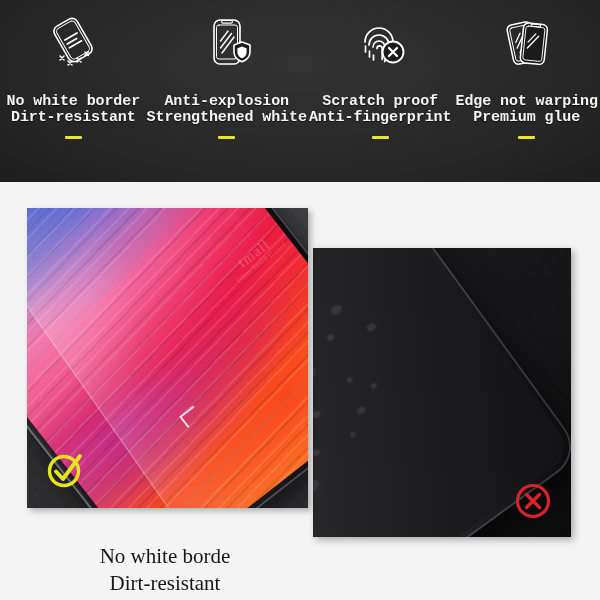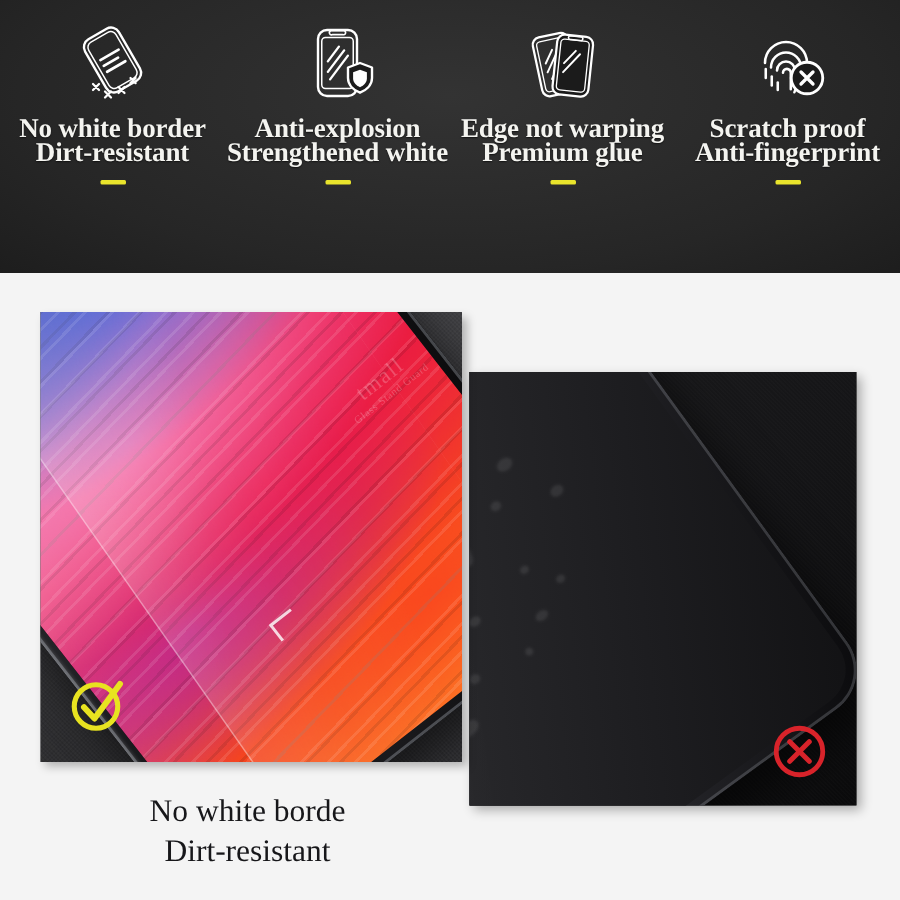--- a/index.html
+++ b/index.html
@@ -48,26 +48,26 @@
     box-sizing: border-box;
   }
   .feat-icon {
     width: 58px;
     height: 58px;
     display: block;
   }
   .feat-icon svg { display: block; width: 58px; height: 58px; }
 
   .feat-text {
-    margin-top: 6px;
+    margin-top: 22px;
     text-align: center;
     color: #f4f4f0;
-    font-family: Liberation Serif, serif;
+    font-family: Liberation Mono, monospace;
     font-weight: bold;
-    font-size: 18px;
+    font-size: 15px;
     line-height: 15.5px;
     letter-spacing: -0.1px;
     text-shadow: 0 1px 1px rgba(0,0,0,0.6);
   }
   .feat-line1, .feat-line2 { display: block; white-space: nowrap; }
 
   .feat-dash {
     margin-top: 11px;
     width: 17px;
     height: 3px;
@@ -254,21 +254,21 @@
   
   .footer {
     position: absolute;
     left: 0; top: 527px;
     width: 600px; height: 73px;
     background: #f4f4f4;
   }
   .footer-caption {
     position: absolute;
     left: 40px;
-    top: 0;
+    top: 16px;
     width: 250px;
     text-align: center;
     color: #17171a;
     font-family: "Liberation Serif", serif;
     font-size: 21px;
     line-height: 27px;
     font-weight: normal;
   }
   .fc-line { display: block; white-space: nowrap; }
 </style>
@@ -316,50 +316,20 @@
               <line x1="22.5" y1="34" x2="33.5" y2="19.5"></line>
               <line x1="24" y1="39" x2="36" y2="23"></line>
             </g>
             <path d="M36 31 l8 -3 l8 3 v7 c0 5.2 -4.4 8.4 -8 9.8 c-3.6 -1.4 -8 -4.6 -8 -9.8 z" fill="#1b1b1b"></path>
             <path d="M44 32.5 l4.6 1.7 v4.2 c0 3 -2.5 4.9 -4.6 5.8 c-2.1 -0.9 -4.6 -2.8 -4.6 -5.8 v-4.2 z" fill="#ffffff" stroke="none"></path>
           </svg>
         </span>
         <div class="feat-text">
           <span class="feat-line1">Anti-explosion</span>
           <span class="feat-line2">Strengthened white</span>
-        </div>
-        <div class="feat-dash" style="background: rgb(233, 228, 44);"></div>
-      </div>
-
-      <div class="feature">
-        <span class="feat-icon">
-          <svg viewBox="0 0 58 58" fill="none" stroke="#ffffff" stroke-width="1.5" stroke-linecap="round" stroke-linejoin="round">
-            <g transform="rotate(-12 29 28)">
-              <rect x="12" y="8" width="24" height="40" rx="5" ry="5"></rect>
-              <rect x="14.5" y="11" width="19" height="34" rx="2.5" stroke-width="0.9"></rect>
-              <g stroke-width="1.3">
-                <line x1="18" y1="26" x2="24" y2="18"></line>
-                <line x1="18" y1="32" x2="27" y2="20"></line>
-                <line x1="20" y1="37" x2="29" y2="25"></line>
-              </g>
-            </g>
-            <g transform="rotate(6 29 28)">
-              <rect x="24" y="9" width="24" height="40" rx="5" ry="5" fill="#1b1b1b"></rect>
-              <rect x="26.5" y="12" width="19" height="34" rx="2.5" stroke-width="0.9"></rect>
-              <path d="M32 9.5 h8 a0.9 0.9 0 0 1 -0.9 2.3 h-6.2 a0.9 0.9 0 0 1 -0.9 -2.3 z" stroke-width="1"></path>
-              <g stroke-width="1.3">
-                <line x1="30" y1="28" x2="37" y2="19"></line>
-                <line x1="30" y1="34" x2="40" y2="21"></line>
-              </g>
-            </g>
-          </svg>
-        </span>
-        <div class="feat-text">
-          <span class="feat-line1">Edge not warping</span>
-          <span class="feat-line2">Premium glue</span>
         </div>
         <div class="feat-dash" style="background: rgb(233, 228, 44);"></div>
       </div>
 
       <div class="feature">
         <span class="feat-icon">
           <svg viewBox="0 0 58 58" fill="none" stroke="#ffffff" stroke-width="1.7" stroke-linecap="round">
             <g transform="translate(2,2)">
               <path d="M12 26 a14 14 0 0 1 28 0"></path>
               <path d="M16 29 a10 10 0 0 1 20 0 v5"></path>
@@ -371,20 +341,50 @@
               <path d="M33 39 c0 3 -0.6 5 -1.4 6.5"></path>
               <path d="M37 34.5 c0.4 4 0 7 -1.2 9.5"></path>
             </g>
             <circle cx="42" cy="38" r="10.5" fill="#1b1b1b" stroke="#ffffff" stroke-width="1.9"></circle>
             <path d="M38 34 l8 8 M46 34 l-8 8" stroke-width="2.2"></path>
           </svg>
         </span>
         <div class="feat-text">
           <span class="feat-line1">Scratch proof</span>
           <span class="feat-line2">Anti-fingerprint</span>
+        </div>
+        <div class="feat-dash" style="background: rgb(233, 228, 44);"></div>
+      </div>
+
+      <div class="feature">
+        <span class="feat-icon">
+          <svg viewBox="0 0 58 58" fill="none" stroke="#ffffff" stroke-width="1.5" stroke-linecap="round" stroke-linejoin="round">
+            <g transform="rotate(-12 29 28)">
+              <rect x="12" y="8" width="24" height="40" rx="5" ry="5"></rect>
+              <rect x="14.5" y="11" width="19" height="34" rx="2.5" stroke-width="0.9"></rect>
+              <g stroke-width="1.3">
+                <line x1="18" y1="26" x2="24" y2="18"></line>
+                <line x1="18" y1="32" x2="27" y2="20"></line>
+                <line x1="20" y1="37" x2="29" y2="25"></line>
+              </g>
+            </g>
+            <g transform="rotate(6 29 28)">
+              <rect x="24" y="9" width="24" height="40" rx="5" ry="5" fill="#1b1b1b"></rect>
+              <rect x="26.5" y="12" width="19" height="34" rx="2.5" stroke-width="0.9"></rect>
+              <path d="M32 9.5 h8 a0.9 0.9 0 0 1 -0.9 2.3 h-6.2 a0.9 0.9 0 0 1 -0.9 -2.3 z" stroke-width="1"></path>
+              <g stroke-width="1.3">
+                <line x1="30" y1="28" x2="37" y2="19"></line>
+                <line x1="30" y1="34" x2="40" y2="21"></line>
+              </g>
+            </g>
+          </svg>
+        </span>
+        <div class="feat-text">
+          <span class="feat-line1">Edge not warping</span>
+          <span class="feat-line2">Premium glue</span>
         </div>
         <div class="feat-dash" style="background: rgb(233, 228, 44);"></div>
       </div>
 
     </div>
   </div>
 
   <div class="photo-area">
 
     <div class="photo-right">

